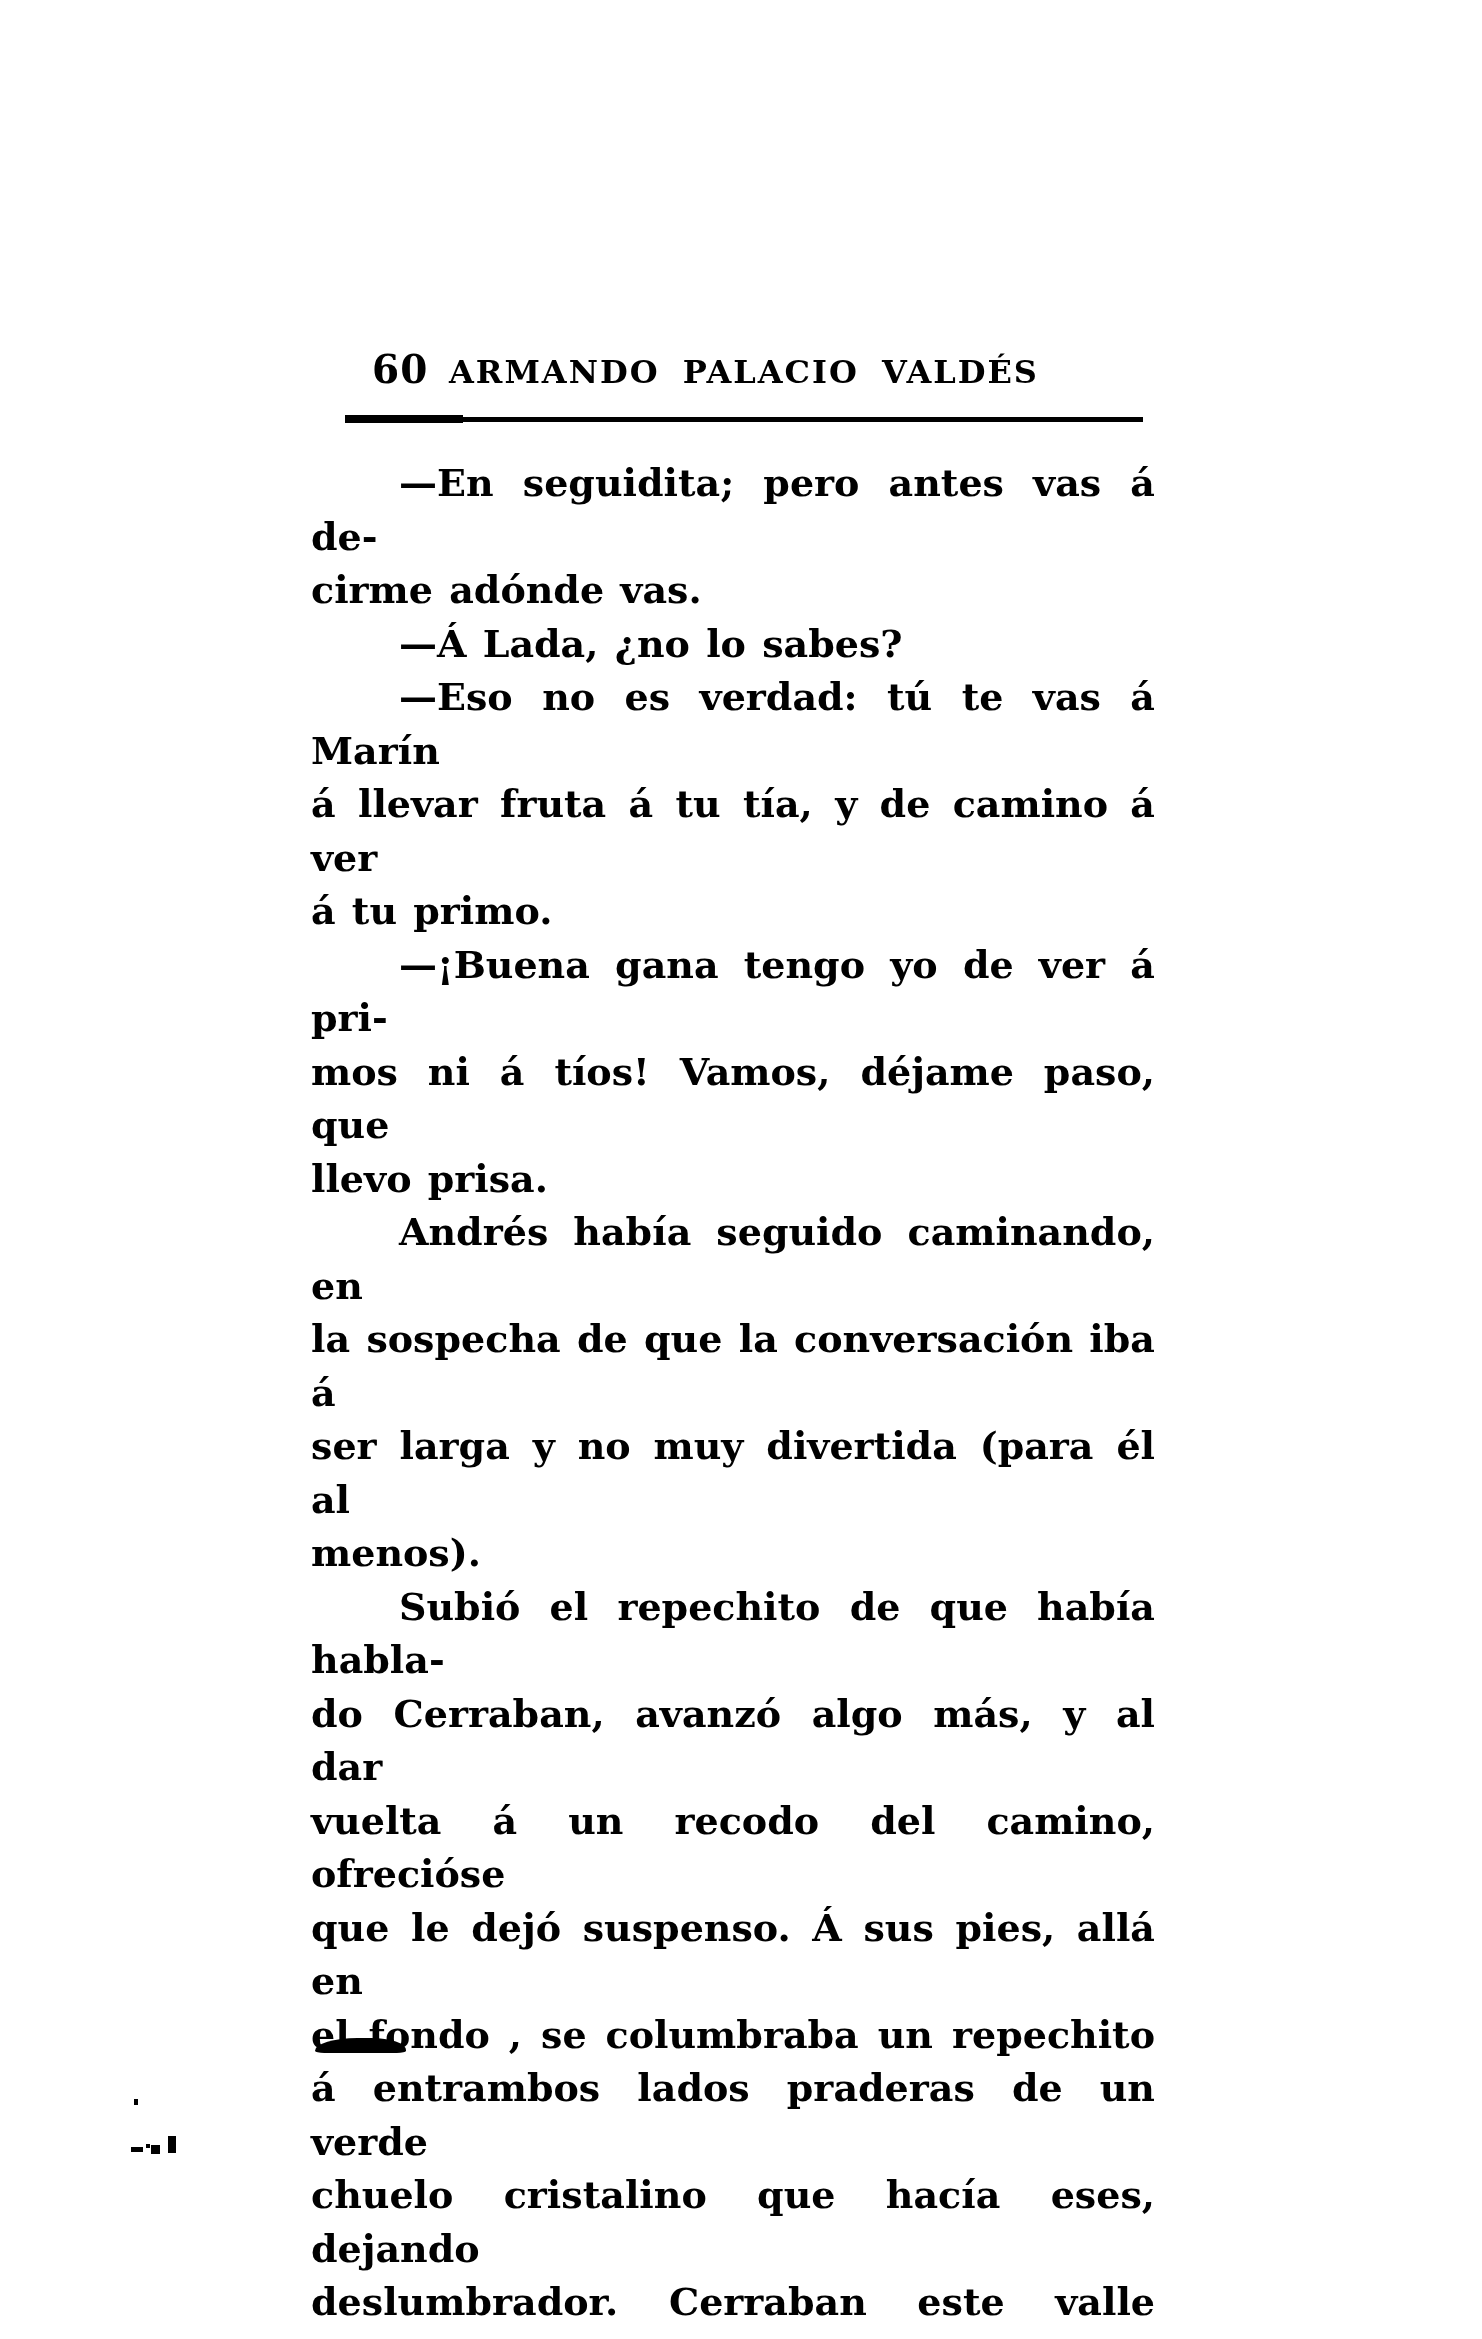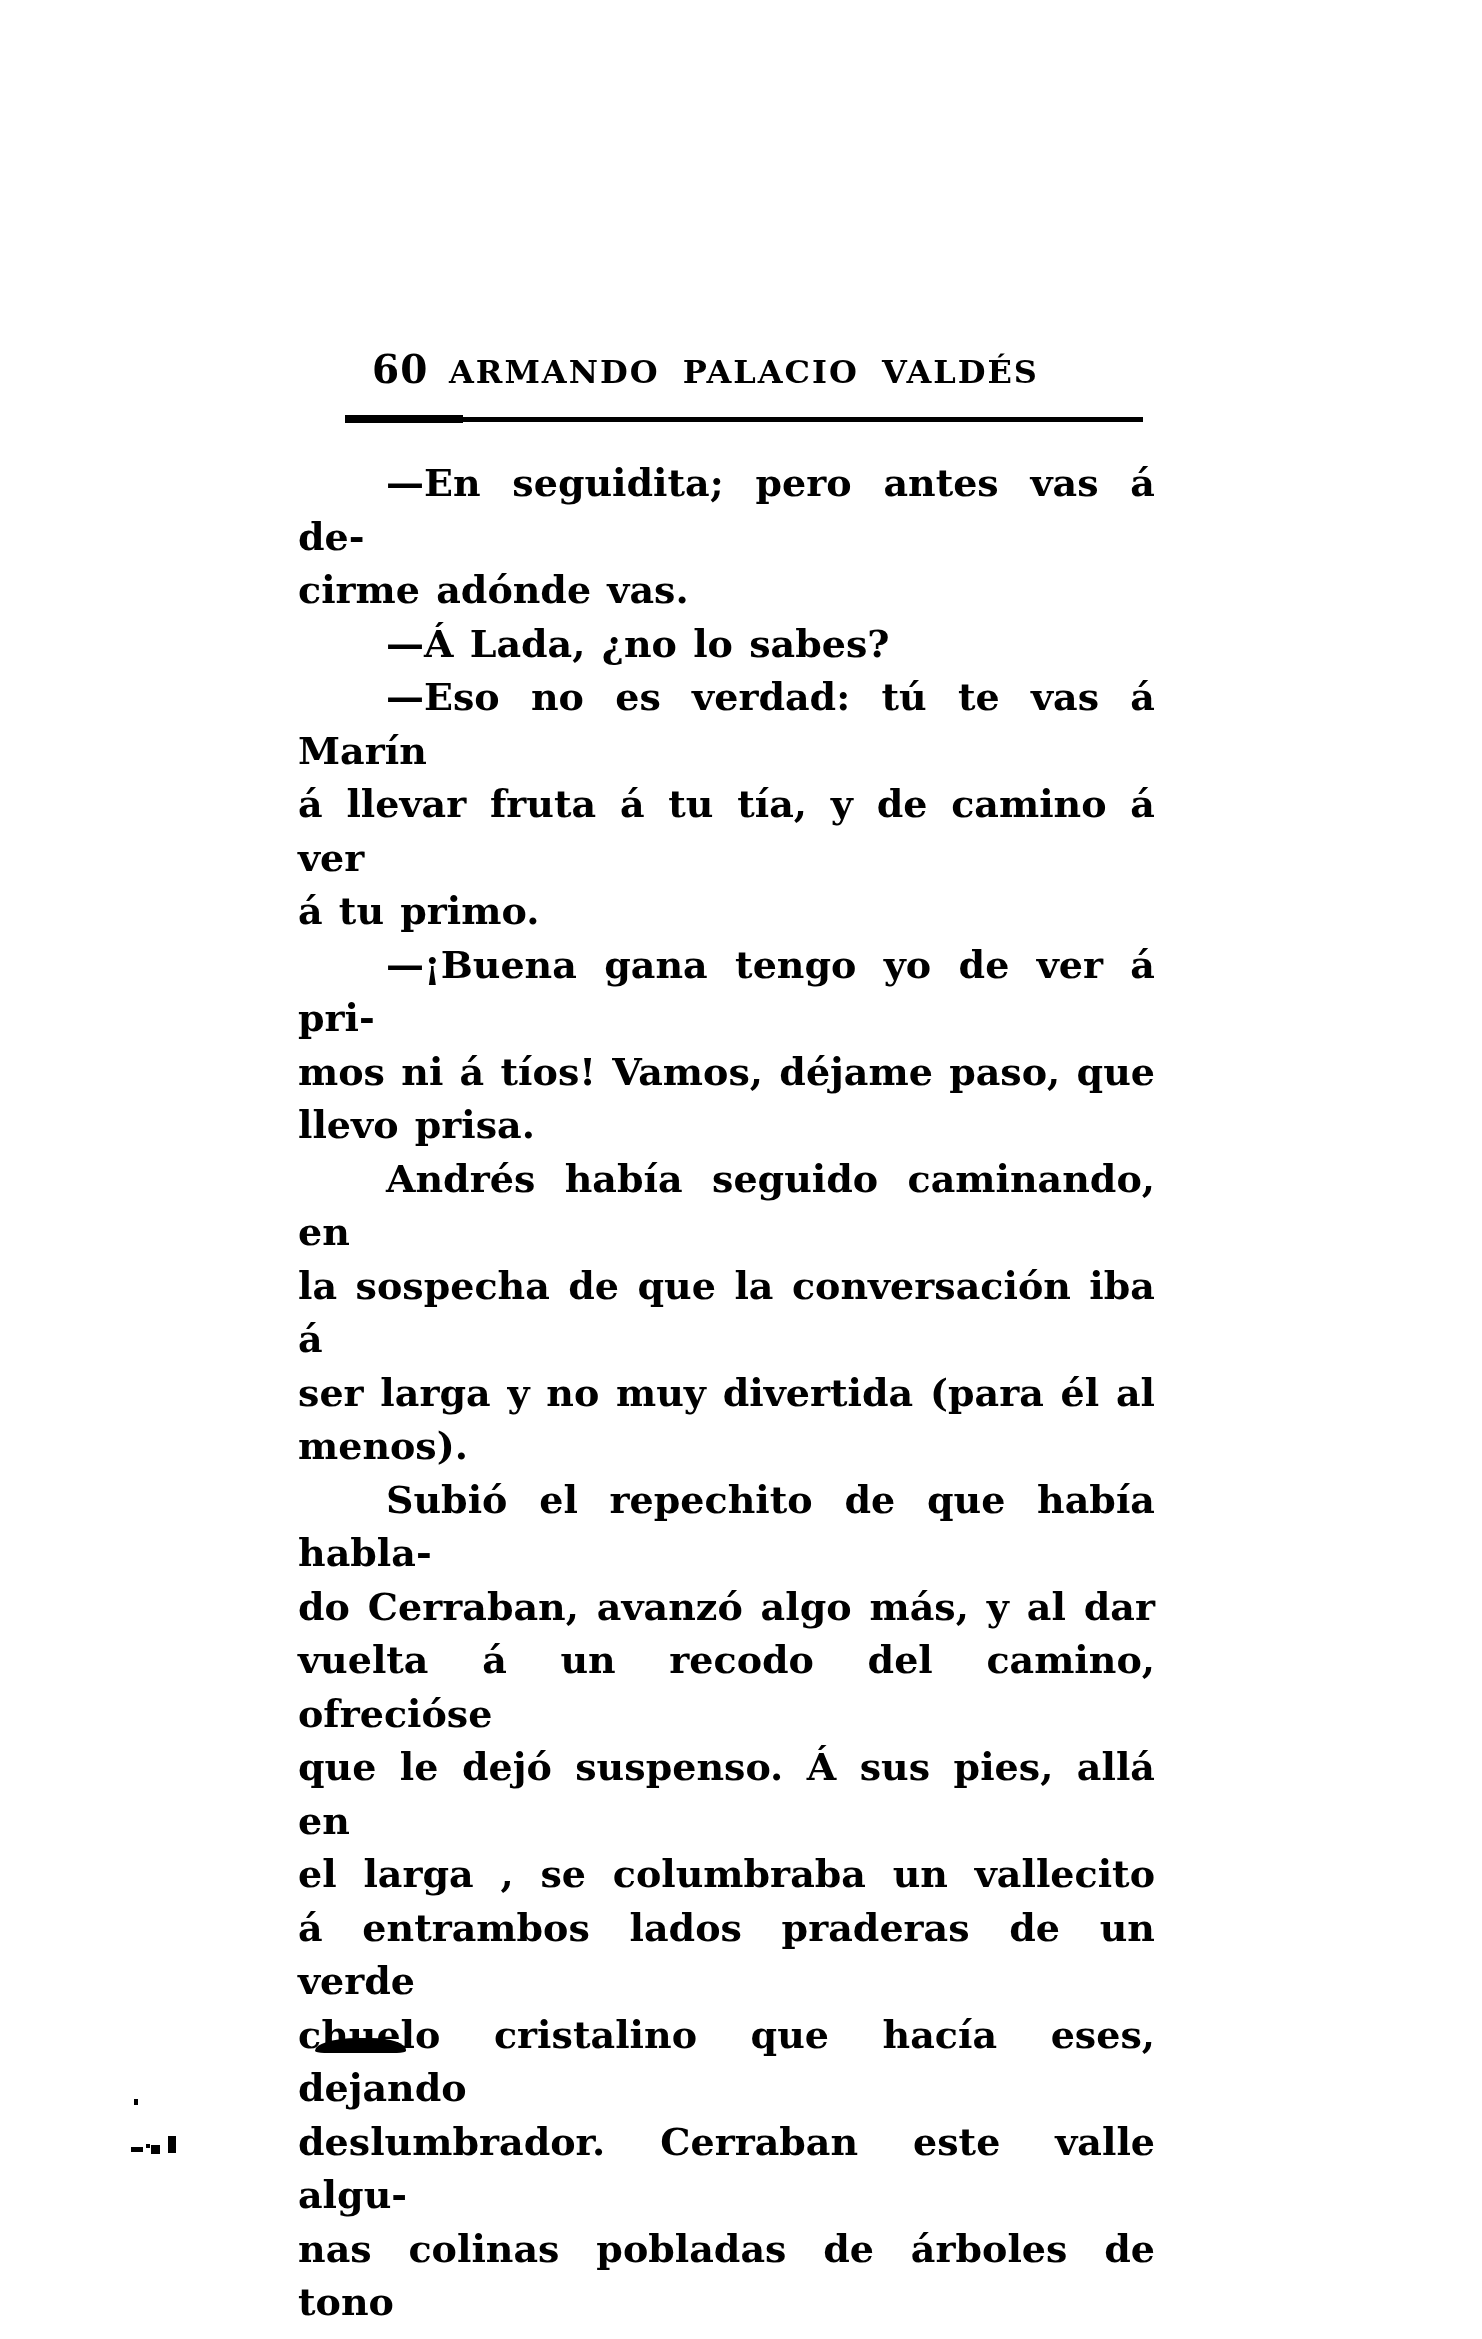--- a/index.html
+++ b/index.html
@@ -58,21 +58,21 @@
   .text-block {
     position: absolute;
     left: 298px;
     top: 456px;
     width: 857px;
     font-size: 38px;
     font-weight: bold;
     line-height: 53.5px;
     word-spacing: 3px;
   }
-  .line { text-align: justify; white-space: normal; }
+  .line { text-align: justify; white-space: normal; margin-left: 13px; }
   .line.j { text-align-last: justify; }
   .line.short { text-align-last: left; }
   .line.indent { text-indent: 88px; }
 
   
   .end-ornament {
     position: absolute;
     left: 315px;
     top: 2038px;
     width: 91px;
@@ -112,21 +112,21 @@
     <div class="line j">mos ni á tíos! Vamos, déjame paso, que</div>
     <div class="line short">llevo prisa.</div>
     <div class="line j indent">Andrés había seguido caminando, en</div>
     <div class="line j">la sospecha de que la conversación iba á</div>
     <div class="line j">ser larga y no muy divertida (para él al</div>
     <div class="line short">menos).</div>
     <div class="line j indent">Subió el repechito de que había habla-</div>
     <div class="line j">do Cerraban, avanzó algo más, y al dar</div>
     <div class="line j">vuelta á un recodo del camino, ofrecióse</div>
     <div class="line j">que le dejó suspenso. Á sus pies, allá en</div>
-    <div class="line j">el larga , se columbraba un vallecito</div>
+    <div class="line j">el fondo , se columbraba un repechito</div>
     <div class="line j">á entrambos lados praderas de un verde</div>
     <div class="line j">chuelo cristalino que hacía eses, dejando</div>
     <div class="line j">deslumbrador. Cerraban este valle algu-</div>
     <div class="line j">nas colinas pobladas de árboles de tono</div>
 
   </div>
 
   <div class="end-ornament"></div>
 
   <div>

